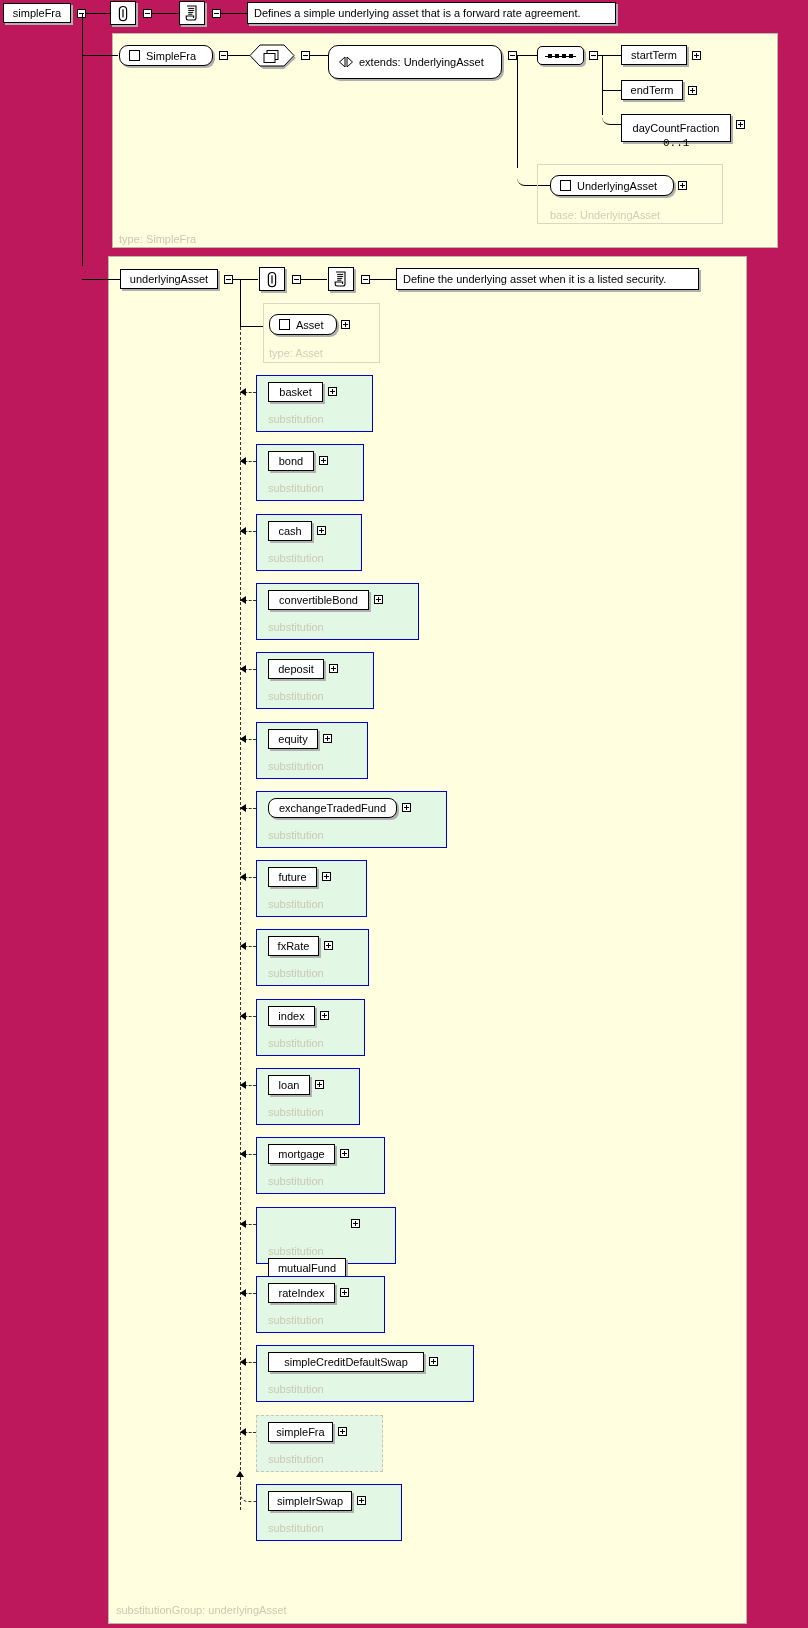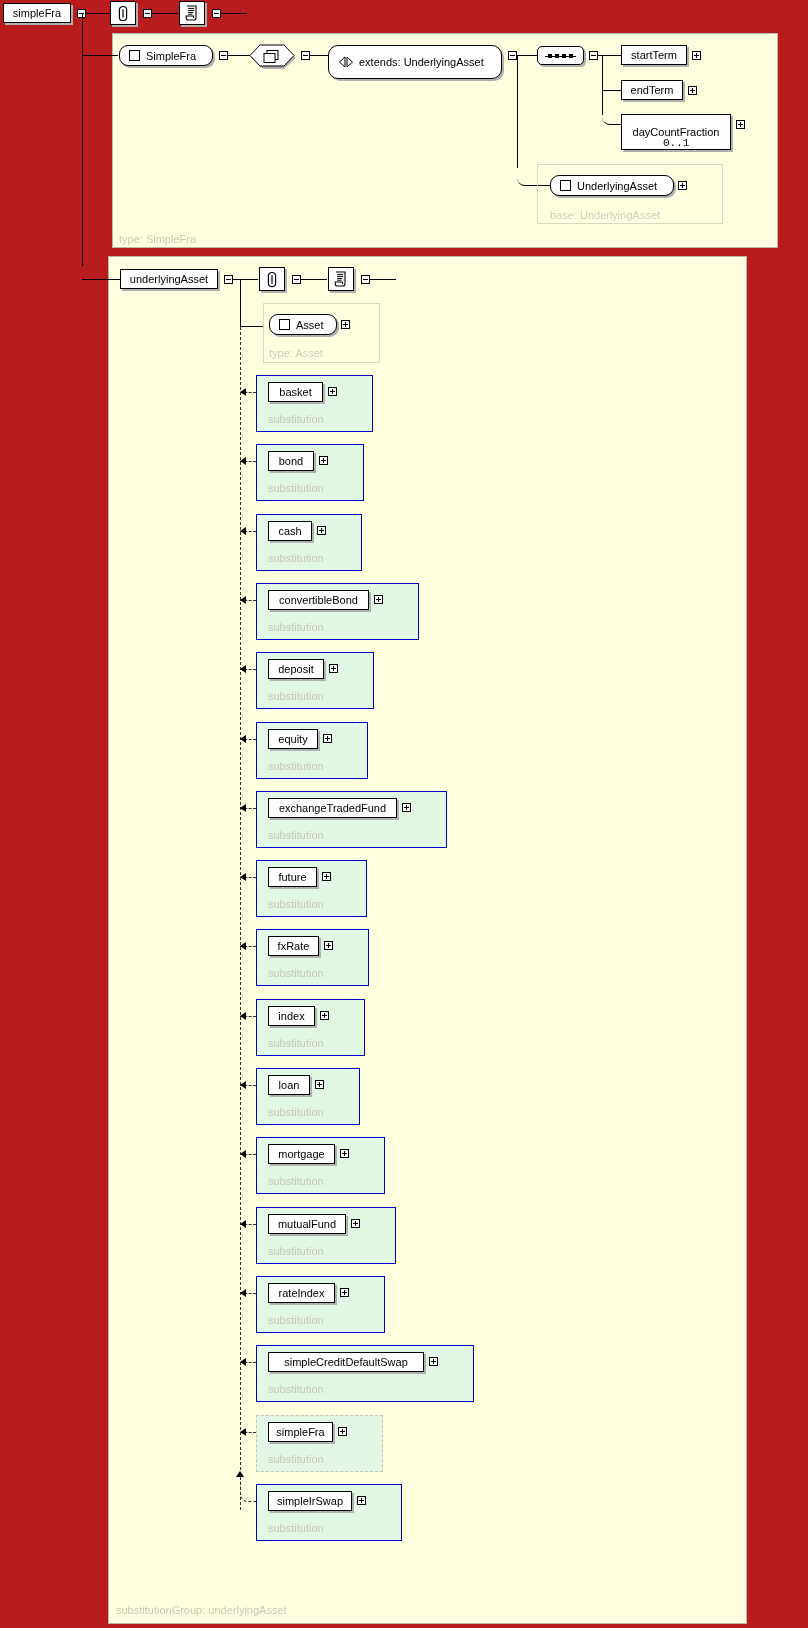--- a/index.html
+++ b/index.html
@@ -8,21 +8,21 @@
     font-family:"Liberation Sans","DejaVu Sans",sans-serif;
     font-size:11px;
     color:#000000;
     -webkit-font-smoothing:none;
   }
   #root{
     position:relative;
     width:808px;
     height:1628px;
     overflow:hidden;
-    background:#b91c1c;
+    background:#be185d;
   }
 
   
   .hline{position:absolute;height:0;border-top:1px solid #000;}
   .vline{position:absolute;width:0;border-left:1px solid #000;}
 
   
   .vdash{position:absolute;width:0;border-left:1px dashed #333;}
   .hdash{position:absolute;height:0;border-top:1px dashed #333;}
 
@@ -216,20 +216,23 @@
 
   <div class="iconbox" style="left:179px;top:1px;width:26px;height:24px;">
     <svg width="14" height="16" viewBox="0 0 14 16">
       <path d="M2 1 H11 V13 Q11 15 9 15 H3 Q1.2 15 1.2 13 V11 H8.6 V13" fill="none" stroke="#000" stroke-width="1.1"></path>
       <path d="M3.2 3.4 H9.2 M3.2 5.4 H9.2 M3.2 7.4 H8.2 M3.2 9.2 H7.4" stroke="#000" stroke-width="1"></path>
     </svg>
   </div>
   <div class="tog" style="left:212px;top:9px;"></div>
   <div class="hline" style="left:221px;top:13px;width:26px;"></div>
 
+  <div class="elembox descbox" style="left:247px;top:2px;width:369px;height:22px;">
+    <span>Defines a simple underlying asset that is a forward rate agreement.</span>
+  </div>
 
   <div class="panel" style="left:112px;top:33px;width:664px;height:213px;"></div>
 
   <div class="hline" style="left:82px;top:55px;width:36px;"></div>
 
   <div class="capsule" style="left:119px;top:45px;width:94px;height:21px;">
     <span class="sq"></span>
     <span>SimpleFra</span>
   </div>
   <div class="tog" style="left:219px;top:51px;"></div>
@@ -279,21 +282,21 @@
   <div class="elembox" style="left:621px;top:45px;width:66px;height:20px;">
     <span>startTerm</span>
   </div>
   <div class="tog plus" style="left:692px;top:51px;"></div>
 
   <div class="elembox" style="left:621px;top:80px;width:62px;height:20px;">
     <span>endTerm</span>
   </div>
   <div class="tog plus" style="left:688px;top:86px;"></div>
 
-  <div class="elembox" style="left:621px;top:114px;width:110px;height:36px;">
+  <div class="elembox" style="left:621px;top:114px;width:110px;height:28px;">
     <span>dayCountFraction</span>
   </div>
   <div class="tog plus" style="left:736px;top:120px;"></div>
   <div class="card" style="left:663px;top:137px;font-family:Liberation Mono, monospace;">0..1</div>
 
   <div class="typebox" style="left:537px;top:164px;width:184px;height:58px;"></div>
   <div class="capsule" style="left:550px;top:175px;width:124px;height:21px;">
     <span class="sq"></span>
     <span>UnderlyingAsset</span>
   </div>
@@ -328,20 +331,23 @@
 
   <div class="iconbox" style="left:328px;top:267px;width:26px;height:24px;">
     <svg width="14" height="16" viewBox="0 0 14 16">
       <path d="M2 1 H11 V13 Q11 15 9 15 H3 Q1.2 15 1.2 13 V11 H8.6 V13" fill="none" stroke="#000" stroke-width="1.1"></path>
       <path d="M3.2 3.4 H9.2 M3.2 5.4 H9.2 M3.2 7.4 H8.2 M3.2 9.2 H7.4" stroke="#000" stroke-width="1"></path>
     </svg>
   </div>
   <div class="tog" style="left:361px;top:275px;"></div>
   <div class="hline" style="left:370px;top:279px;width:26px;"></div>
 
+  <div class="elembox descbox" style="left:396px;top:268px;width:303px;height:22px;">
+    <span>Define the underlying asset when it is a listed security.</span>
+  </div>
 
   <div class="typebox" style="left:263px;top:303px;width:115px;height:58px;"></div>
   <div class="capsule" style="left:269px;top:314px;width:68px;height:21px;">
     <span class="sq"></span>
     <span>Asset</span>
   </div>
   <div class="tog plus" style="left:341px;top:320px;"></div>
   <div class="typebox-label" style="left:269px;top:347px;">type: Asset</div>
 
   <div class="vdash" style="left:240px;top:327px;height:1183px;"></div>
@@ -389,21 +395,21 @@
       <div class="arrowL" style="left: 240px; top: 665px;"></div>
       <div class="subbox" style="left: 256px; top: 722px; width: 110px; height: 55px;"></div>
       <div class="elembox" style="left: 268px; top: 729px; width: 50px; height: 20px;">
         <span>equity</span>
       </div>
       <div class="tog plus" style="left: 323px; top: 734px;"></div>
       <div class="sub-label" style="left: 268px; top: 760px;">substitution</div>
       <div class="hdash" style="left: 240px; top: 739px; width: 16px;"></div>
       <div class="arrowL" style="left: 240px; top: 735px;"></div>
       <div class="subbox" style="left: 256px; top: 791px; width: 189px; height: 55px;"></div>
-      <div class="elembox" style="left: 268px; top: 798px; width: 129px; height: 20px;">
+      <div class="elembox" style="left: 268px; top: 798px; width: 129px; height: 20px; border-radius: 8px;">
         <span>exchangeTradedFund</span>
       </div>
       <div class="tog plus" style="left: 402px; top: 803px;"></div>
       <div class="sub-label" style="left: 268px; top: 829px;">substitution</div>
       <div class="hdash" style="left: 240px; top: 808px; width: 16px;"></div>
       <div class="arrowL" style="left: 240px; top: 804px;"></div>
       <div class="subbox" style="left: 256px; top: 860px; width: 109px; height: 55px;"></div>
       <div class="elembox" style="left: 268px; top: 867px; width: 49px; height: 20px;">
         <span>future</span>
       </div>
@@ -437,21 +443,21 @@
       <div class="arrowL" style="left: 240px; top: 1081px;"></div>
       <div class="subbox" style="left: 256px; top: 1137px; width: 127px; height: 55px;"></div>
       <div class="elembox" style="left: 268px; top: 1144px; width: 67px; height: 20px;">
         <span>mortgage</span>
       </div>
       <div class="tog plus" style="left: 340px; top: 1149px;"></div>
       <div class="sub-label" style="left: 268px; top: 1175px;">substitution</div>
       <div class="hdash" style="left: 240px; top: 1154px; width: 16px;"></div>
       <div class="arrowL" style="left: 240px; top: 1150px;"></div>
       <div class="subbox" style="left: 256px; top: 1207px; width: 138px; height: 55px;"></div>
-      <div class="elembox" style="left: 268px; top: 1214px; width: 78px; height: 20px;">
+      <div class="elembox" style="left: 268px; top: 1258px; width: 78px; height: 20px;">
         <span>mutualFund</span>
       </div>
       <div class="tog plus" style="left: 351px; top: 1219px;"></div>
       <div class="sub-label" style="left: 268px; top: 1245px;">substitution</div>
       <div class="hdash" style="left: 240px; top: 1224px; width: 16px;"></div>
       <div class="arrowL" style="left: 240px; top: 1220px;"></div>
       <div class="subbox" style="left: 256px; top: 1276px; width: 127px; height: 55px;"></div>
       <div class="elembox" style="left: 268px; top: 1283px; width: 67px; height: 20px;">
         <span>rateIndex</span>
       </div>

